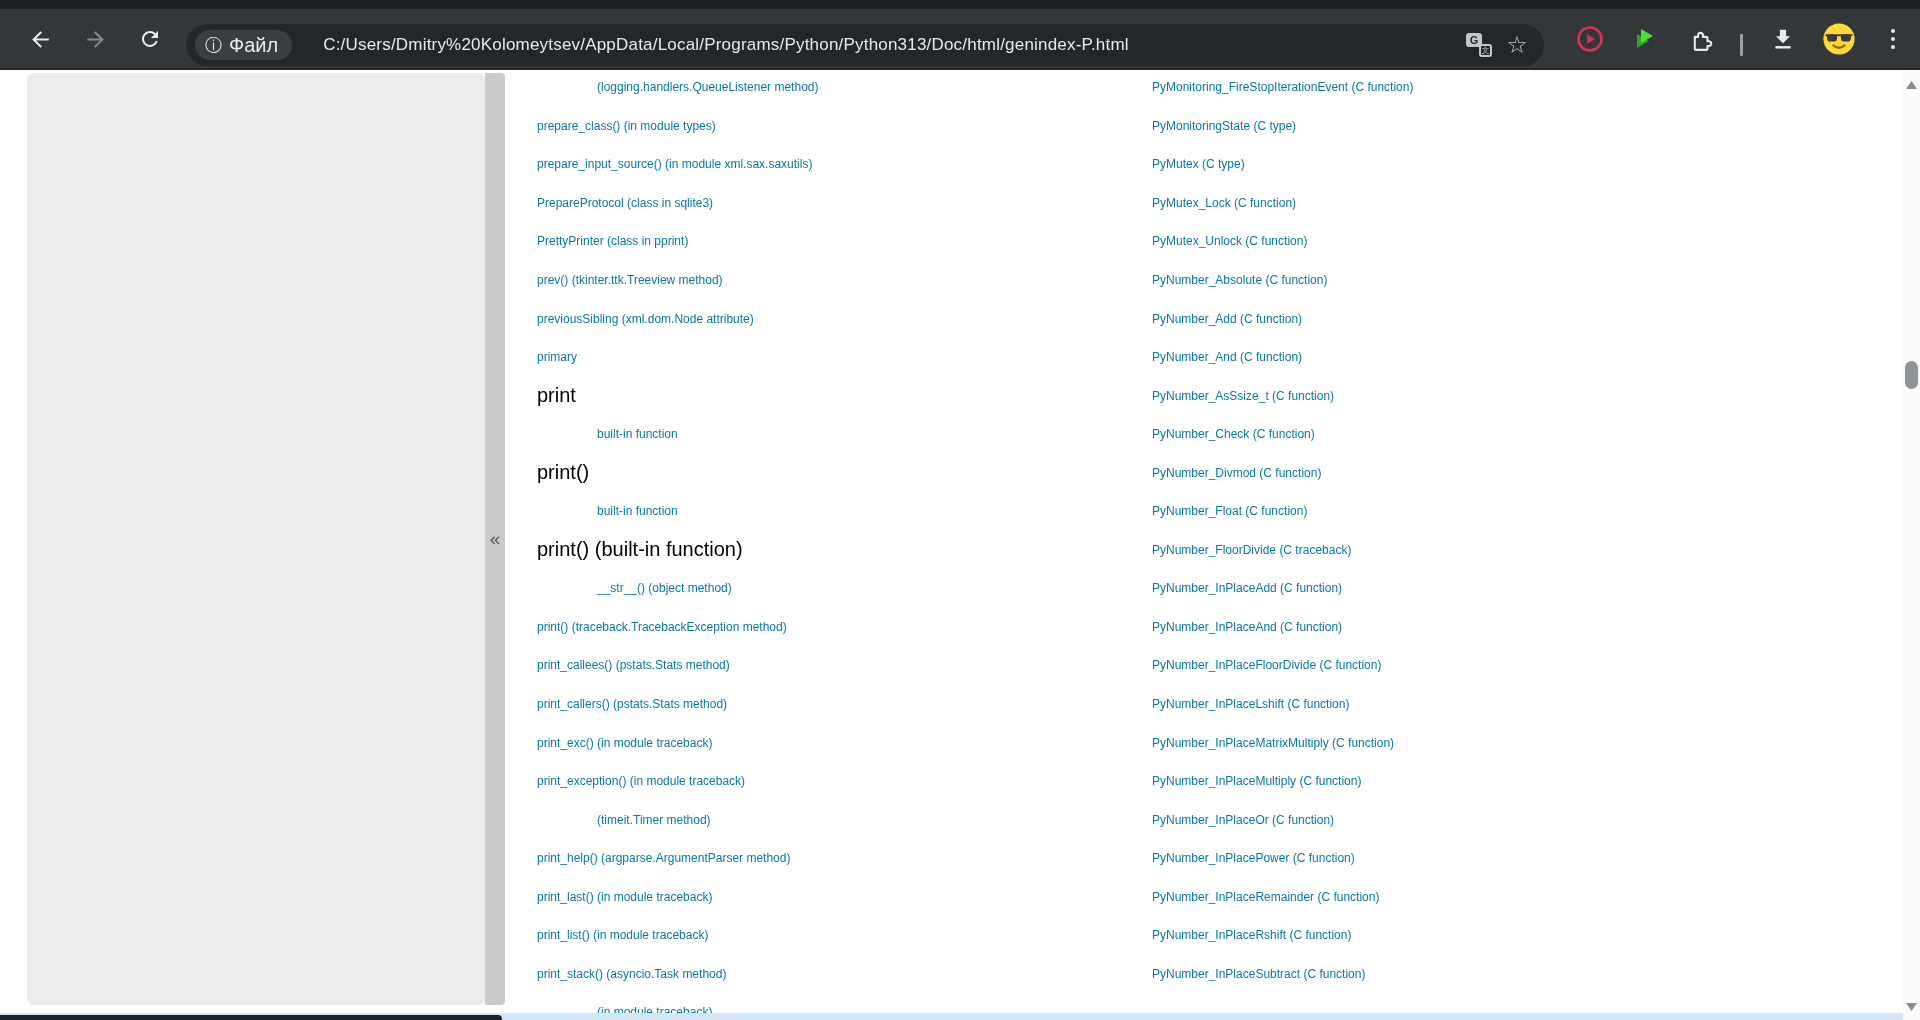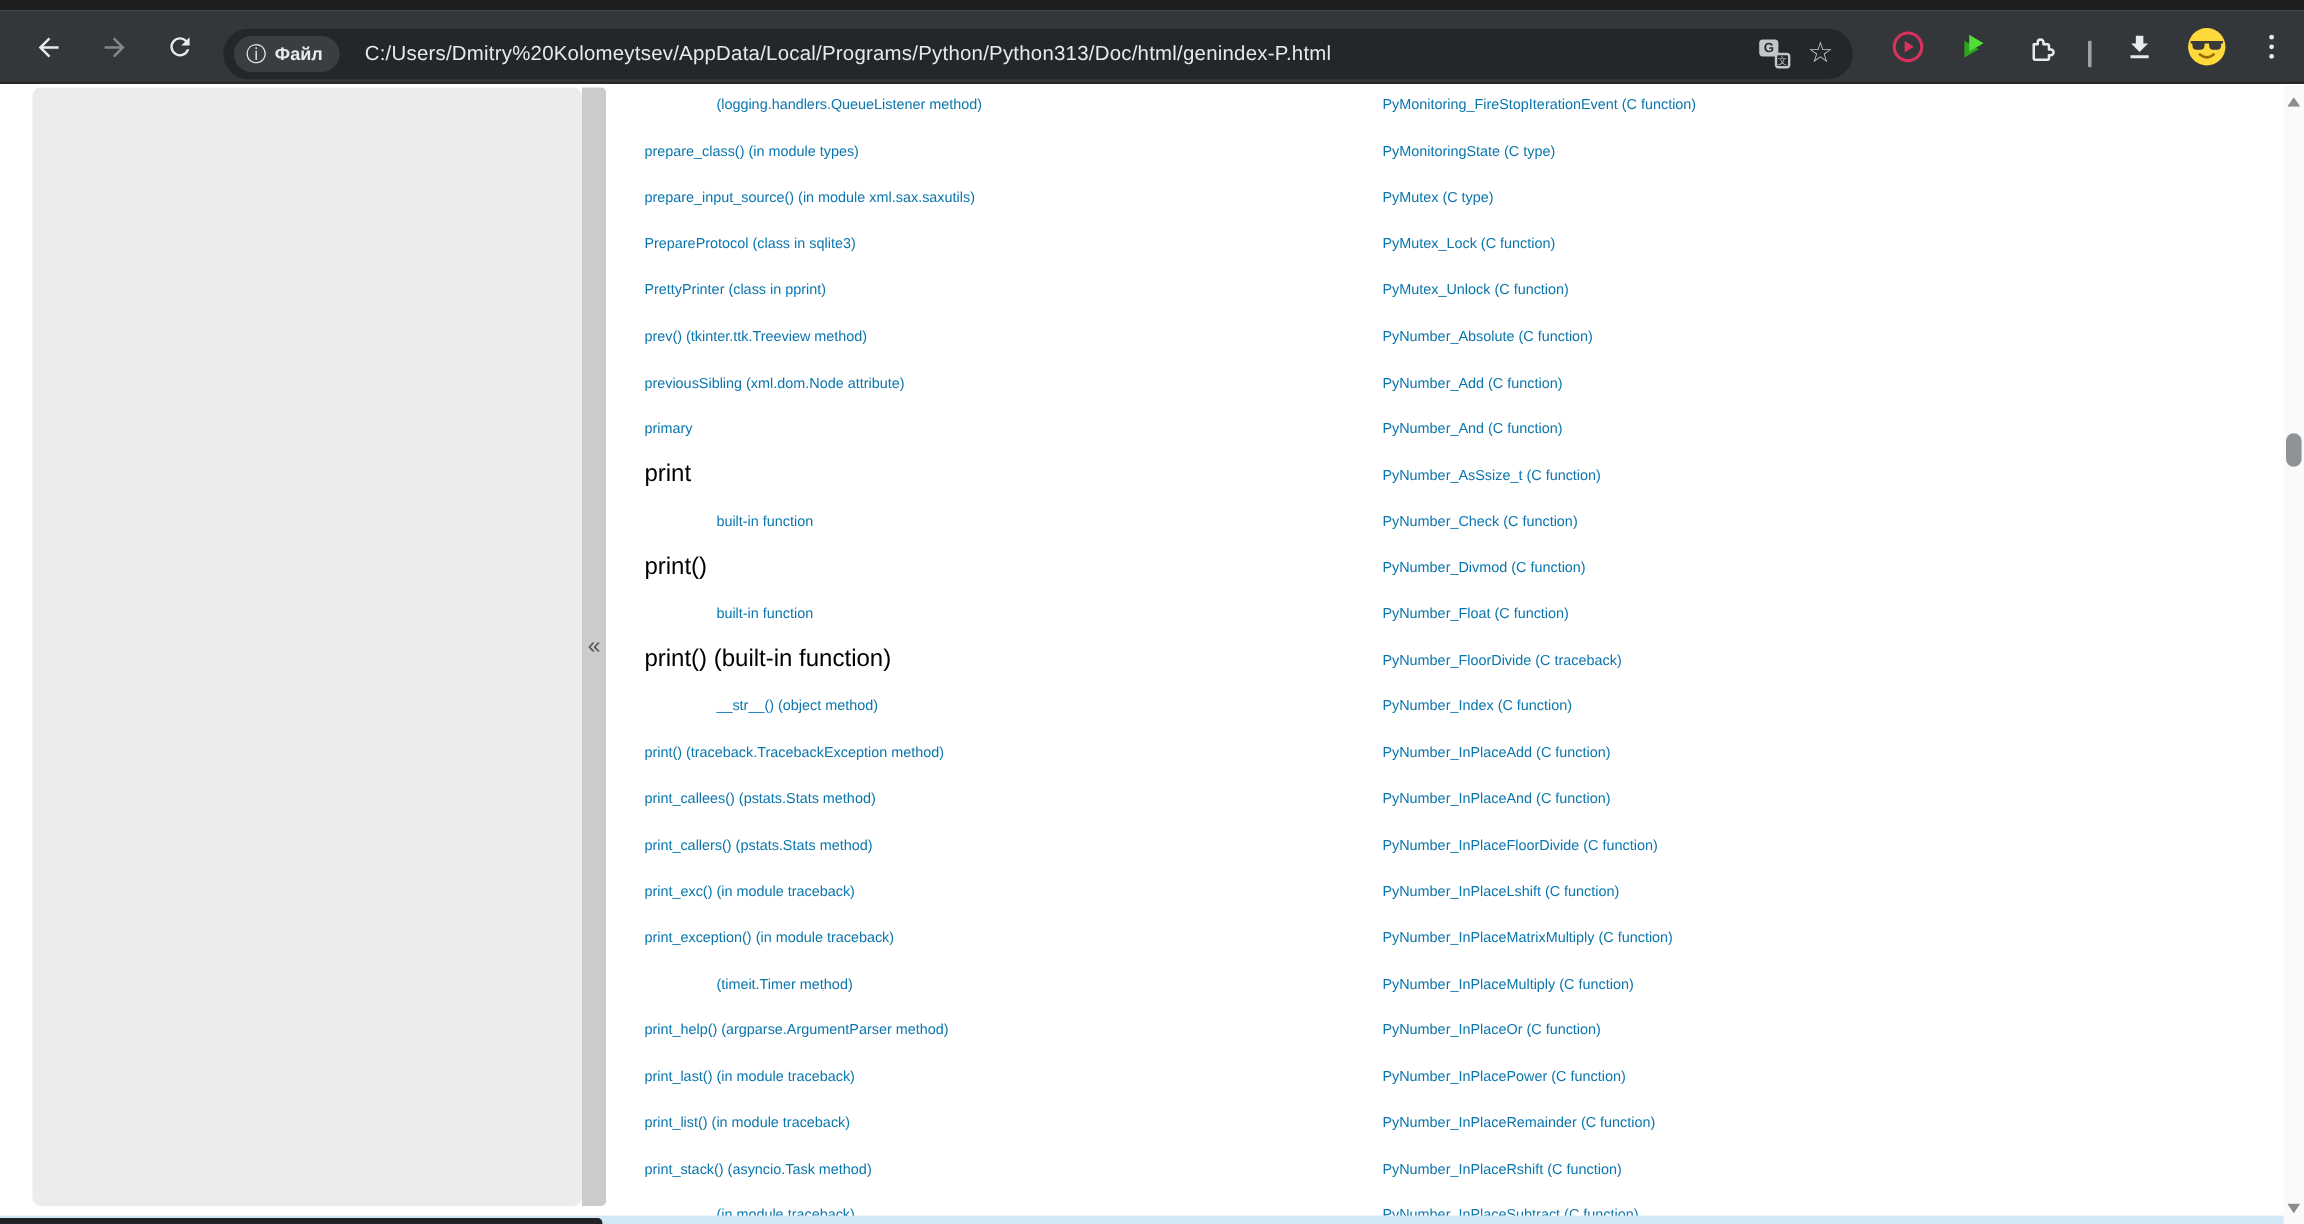--- a/index.html
+++ b/index.html
@@ -13,22 +13,22 @@
              background:#34373a; border-bottom:2px solid #26282a; }
   .nav-btn { position:absolute; top:12px; width:36px; height:36px; border:none; background:transparent;
              display:flex; align-items:center; justify-content:center; border-radius:50%; cursor:pointer; }
   .nav-back { left:22px; } .nav-fwd { left:77px; } .nav-reload { left:132px; }
 
   .omnibox { position:absolute; left:186px; top:15px; width:1358px; height:42px;
              background:#242729; border-radius:21px; display:flex; align-items:center; }
   .chip { display:flex; align-items:center; gap:7px; height:30px; margin-left:9px; padding:0 14px 0 10px;
           background:#3a3e42; border-radius:15px; cursor:pointer; }
   .chip .info-glyph { color:#e8eaed; font-size:17px; line-height:1; }
-  .chip .chip-text { color:#e8eaed; font-size:15px; font-weight:bold; }
-  .url-text { color:#e7e9eb; font-size:17px; margin-left:21px; white-space:nowrap; overflow:hidden;
+  .chip .chip-text { color:#e8eaed; font-size:20px; font-weight:normal; }
+  .url-text { color:#e7e9eb; font-size:17px; margin-left:31px; white-space:nowrap; overflow:hidden;
               flex:1 1 auto; letter-spacing:.2px; }
   .omni-icon { width:30px; height:30px; display:flex; align-items:center; justify-content:center;
                flex:0 0 auto; cursor:pointer; }
   .translate-wrap { position:relative; width:26px; height:24px; }
   .tr-g { position:absolute; left:0; top:0; width:16px; height:14px; background:#c3c6c9; border-radius:3px;
           color:#2a2c2e; font-size:11px; font-weight:bold; display:flex; align-items:center; justify-content:center; }
   .tr-x { position:absolute; right:0; bottom:0; width:13px; height:13px; border:2px solid #c3c6c9; border-radius:3px;
           color:#c3c6c9; font-size:8px; display:flex; align-items:center; justify-content:center; background:#242729; }
   .star-glyph { color:#c6c9cc; font-size:24px; line-height:1; }
   .ext-btn { position:absolute; top:13px; width:34px; height:34px; display:flex; align-items:center;
@@ -267,23 +267,20 @@
         <div class="idx-row">
           <a href="#">PyNumber_Divmod (C function)</a>
         </div>
         <div class="idx-row">
           <a href="#">PyNumber_Float (C function)</a>
         </div>
         <div class="idx-row">
           <a href="#">PyNumber_FloorDivide (C traceback)</a>
         </div>
         <div class="idx-row">
-          <a href="#">PyNumber_Index (C function)</a>
-        </div>
-        <div class="idx-row">
           <a href="#">PyNumber_InPlaceAdd (C function)</a>
         </div>
         <div class="idx-row">
           <a href="#">PyNumber_InPlaceAnd (C function)</a>
         </div>
         <div class="idx-row">
           <a href="#">PyNumber_InPlaceFloorDivide (C function)</a>
         </div>
         <div class="idx-row">
           <a href="#">PyNumber_InPlaceLshift (C function)</a>

